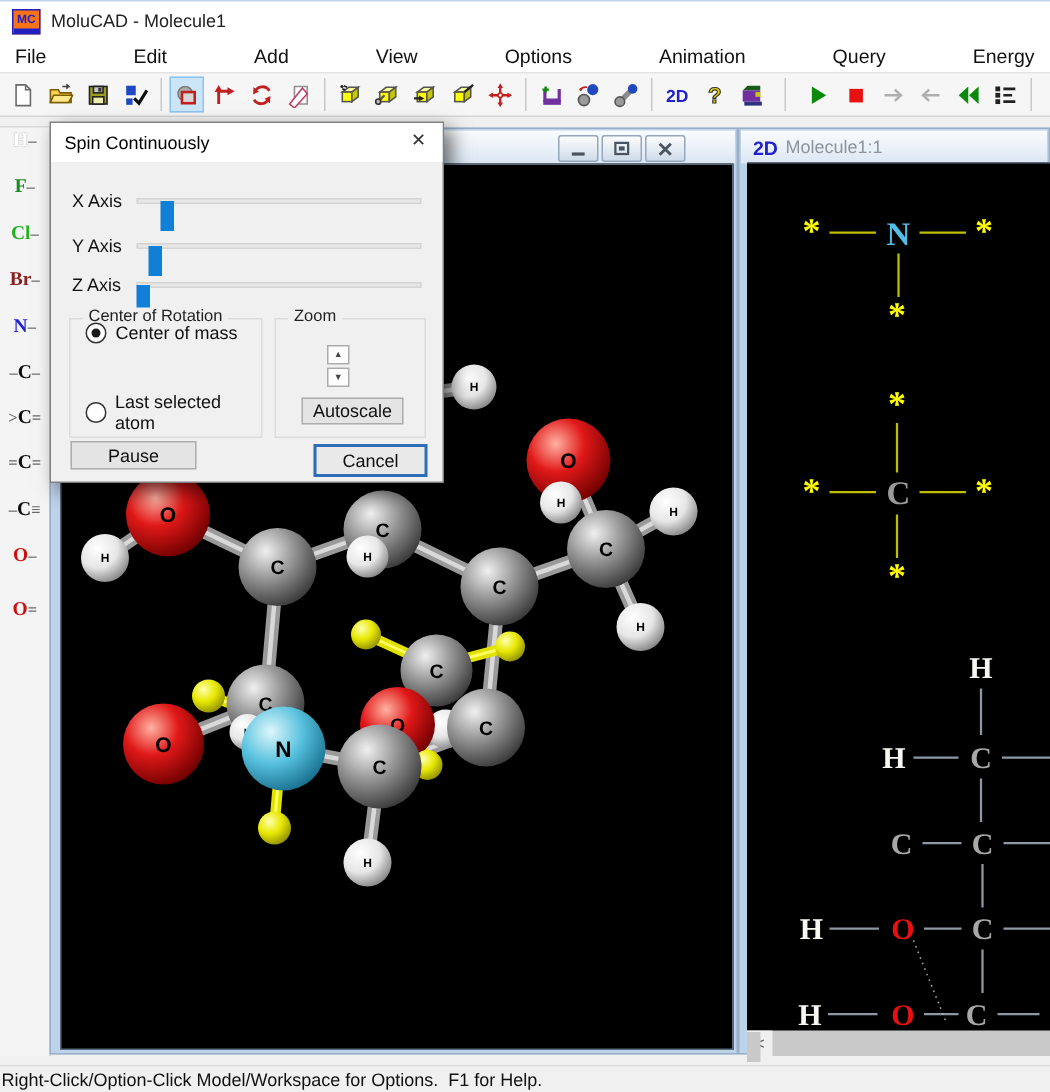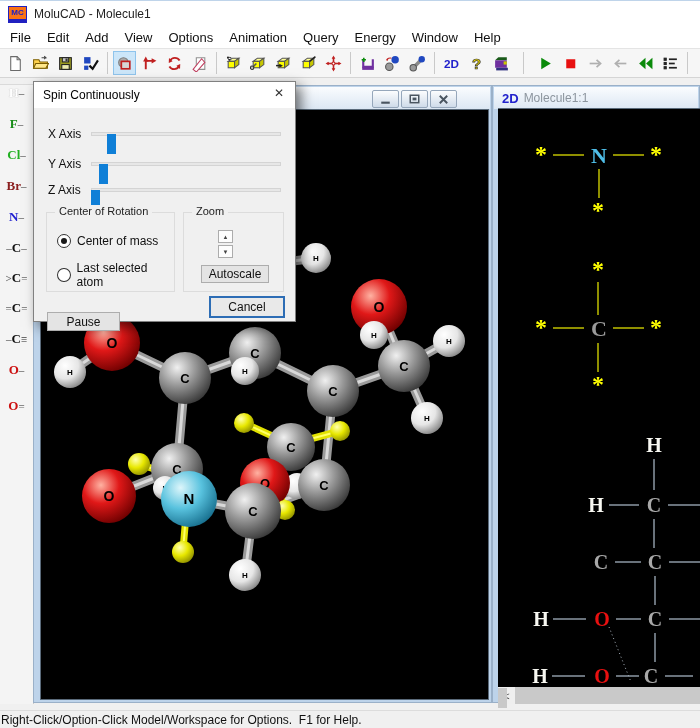--- a/index.html
+++ b/index.html
@@ -7,21 +7,21 @@
        font-family:"Liberation Sans",sans-serif;-webkit-font-smoothing:antialiased;}
   
   .titlebar{position:absolute;left:0;top:0;width:100%;height:26px;background:#FFFFFF;
             display:flex;align-items:center;border-top:1px solid #BFD4EA;}
   .app-icon{width:17px;height:15px;margin:0 7px 0 8px;background:#f97316;border:1px solid #2020C0;
             color:#2020C0;font-weight:bold;font-size:8px;line-height:11px;text-align:center;
             box-shadow:inset 0 -3px 0 #2020C0;}
   .app-title{font-size:12px;color:#222;}
   
   .menubar{position:absolute;left:0;top:26px;width:100%;height:22px;background:#FFFFFF;
-           display:flex;align-items:center;padding-left:2px;box-sizing:border-box;}
+           display:flex;align-items:center;padding-left:2px;box-sizing:border-box;gap:42px;}
   .menubar span{font-size:13px;color:#111;padding:2px 8px;cursor:default;}
   
   .toolbar{position:absolute;left:0;top:48px;width:100%;height:30px;background:#F6F6F6;
            border-top:1px solid #E4E4E4;border-bottom:1px solid #D5D5D5;display:flex;align-items:center;
            padding-left:3px;box-sizing:border-box;}
   .tbtn{width:23px;height:24px;display:flex;align-items:center;justify-content:center;
         border:1px solid transparent;margin:0 1px;box-sizing:border-box;}
   .tbtn svg{display:block;}
   .tbtn.selected{background:#CCE6F9;border-color:#8FC4EC;}
   .tsep{width:1px;height:22px;background:#C9C9C9;margin:0 4px;}
@@ -530,40 +530,40 @@
           <span class="lbl">Z Axis</span>
           <div class="track">
             <div class="thumb" style="left:-1px"></div>
           </div>
         </div>
       </div>
 
     <div class="groupbox" style="left:12px;top:130px;width:129px;height:80px;">
       <span class="glabel">Center of Rotation</span>
       <div id="radios">
-          <div class="radio" style="top: 21px;">
+          <div class="radio" style="top: 2px;">
             <span class="circ">
               <span class="dot"></span>
             </span>
             <span>Center of mass</span>
           </div>
           <div class="radio" style="top: 48px;">
             <span class="circ"></span>
             <span>Last selected atom</span>
           </div>
         </div>
     </div>
 
     <div class="groupbox" style="left:149px;top:130px;width:101px;height:80px;padding-left:48px;">
       <span class="glabel">Zoom</span>
       <div class="spin" style="top:17px;">▲</div>
       <div class="spin" style="top:32px;">▼</div>
       <div class="btn" style="left:17px;top:52px;width:68px;height:18px;">Autoscale</div>
     </div>
 
-    <div class="btn" style="left:13px;top:230px;width:73px;height:19px;">Pause</div>
+    <div class="btn" style="left:13px;top:212px;width:84px;height:19px;">Pause</div>
     <div class="btn default" style="left:175px;top:214px;width:76px;height:22px;">Cancel</div>
   </div>
 
   <div class="statusbar">
     <span>Right-Click/Option-Click Model/Workspace for Options.  F1 for Help.</span>
   </div>
 </div>
 
 </body></html>

